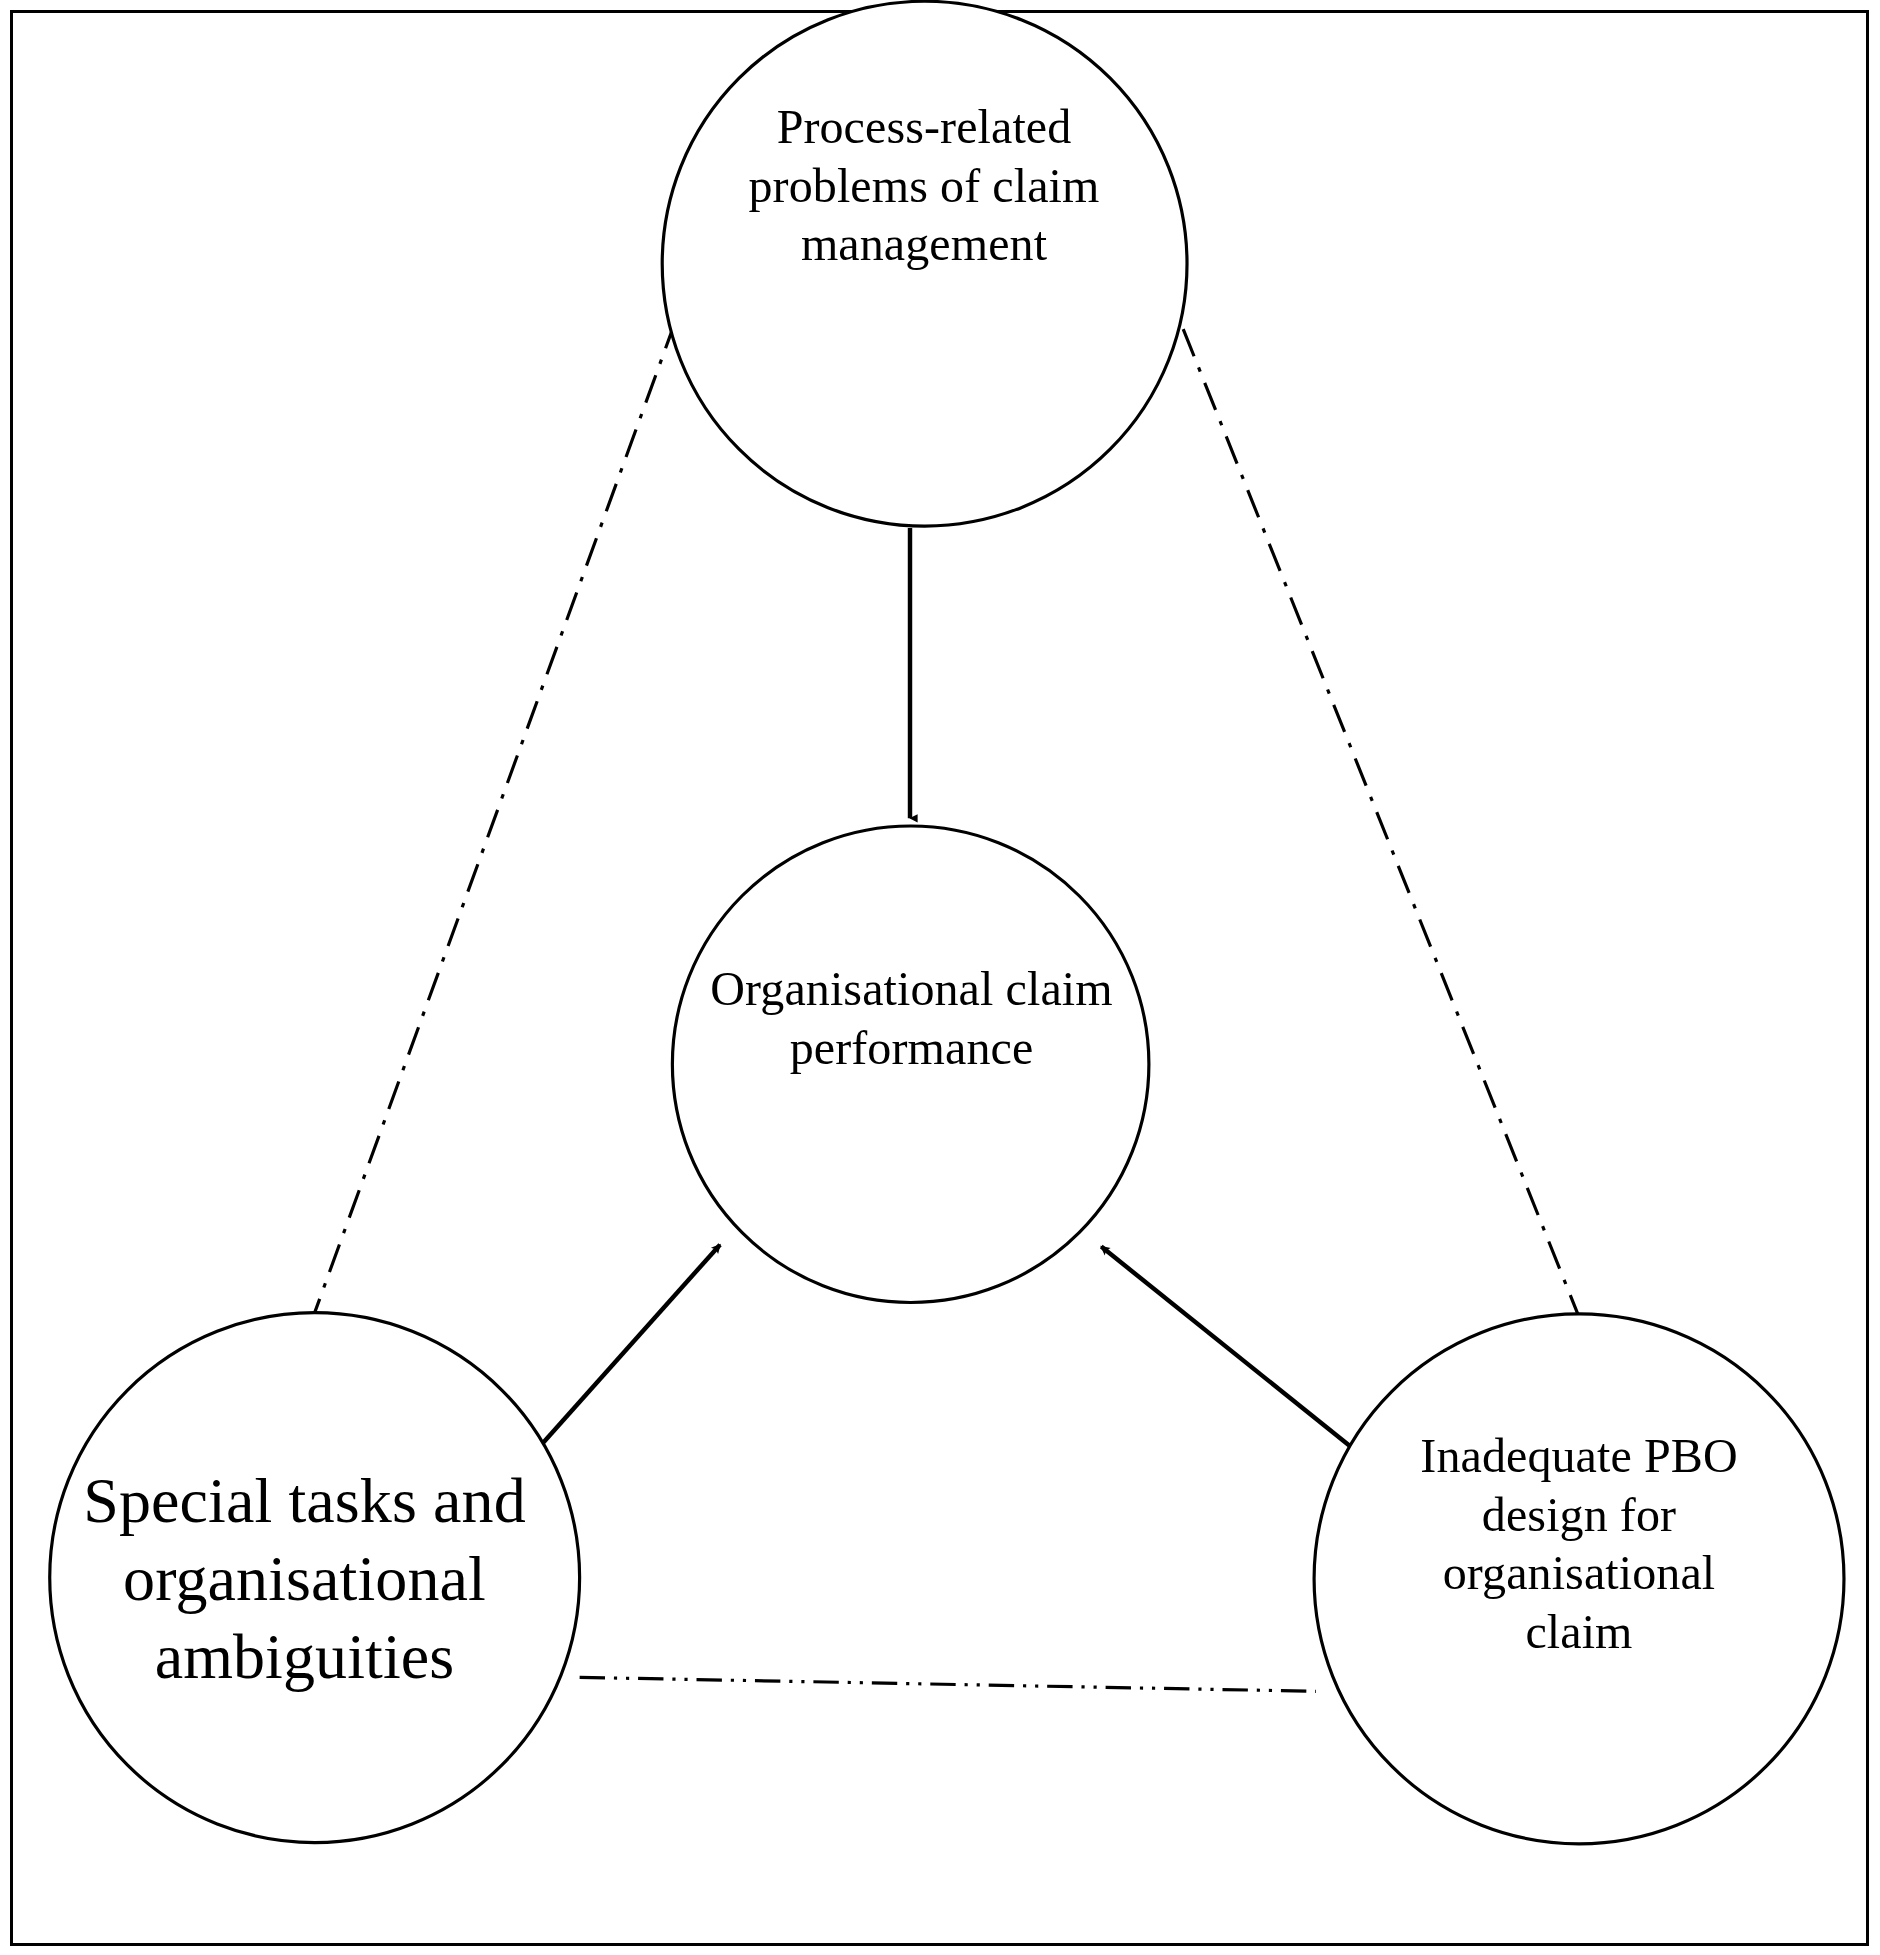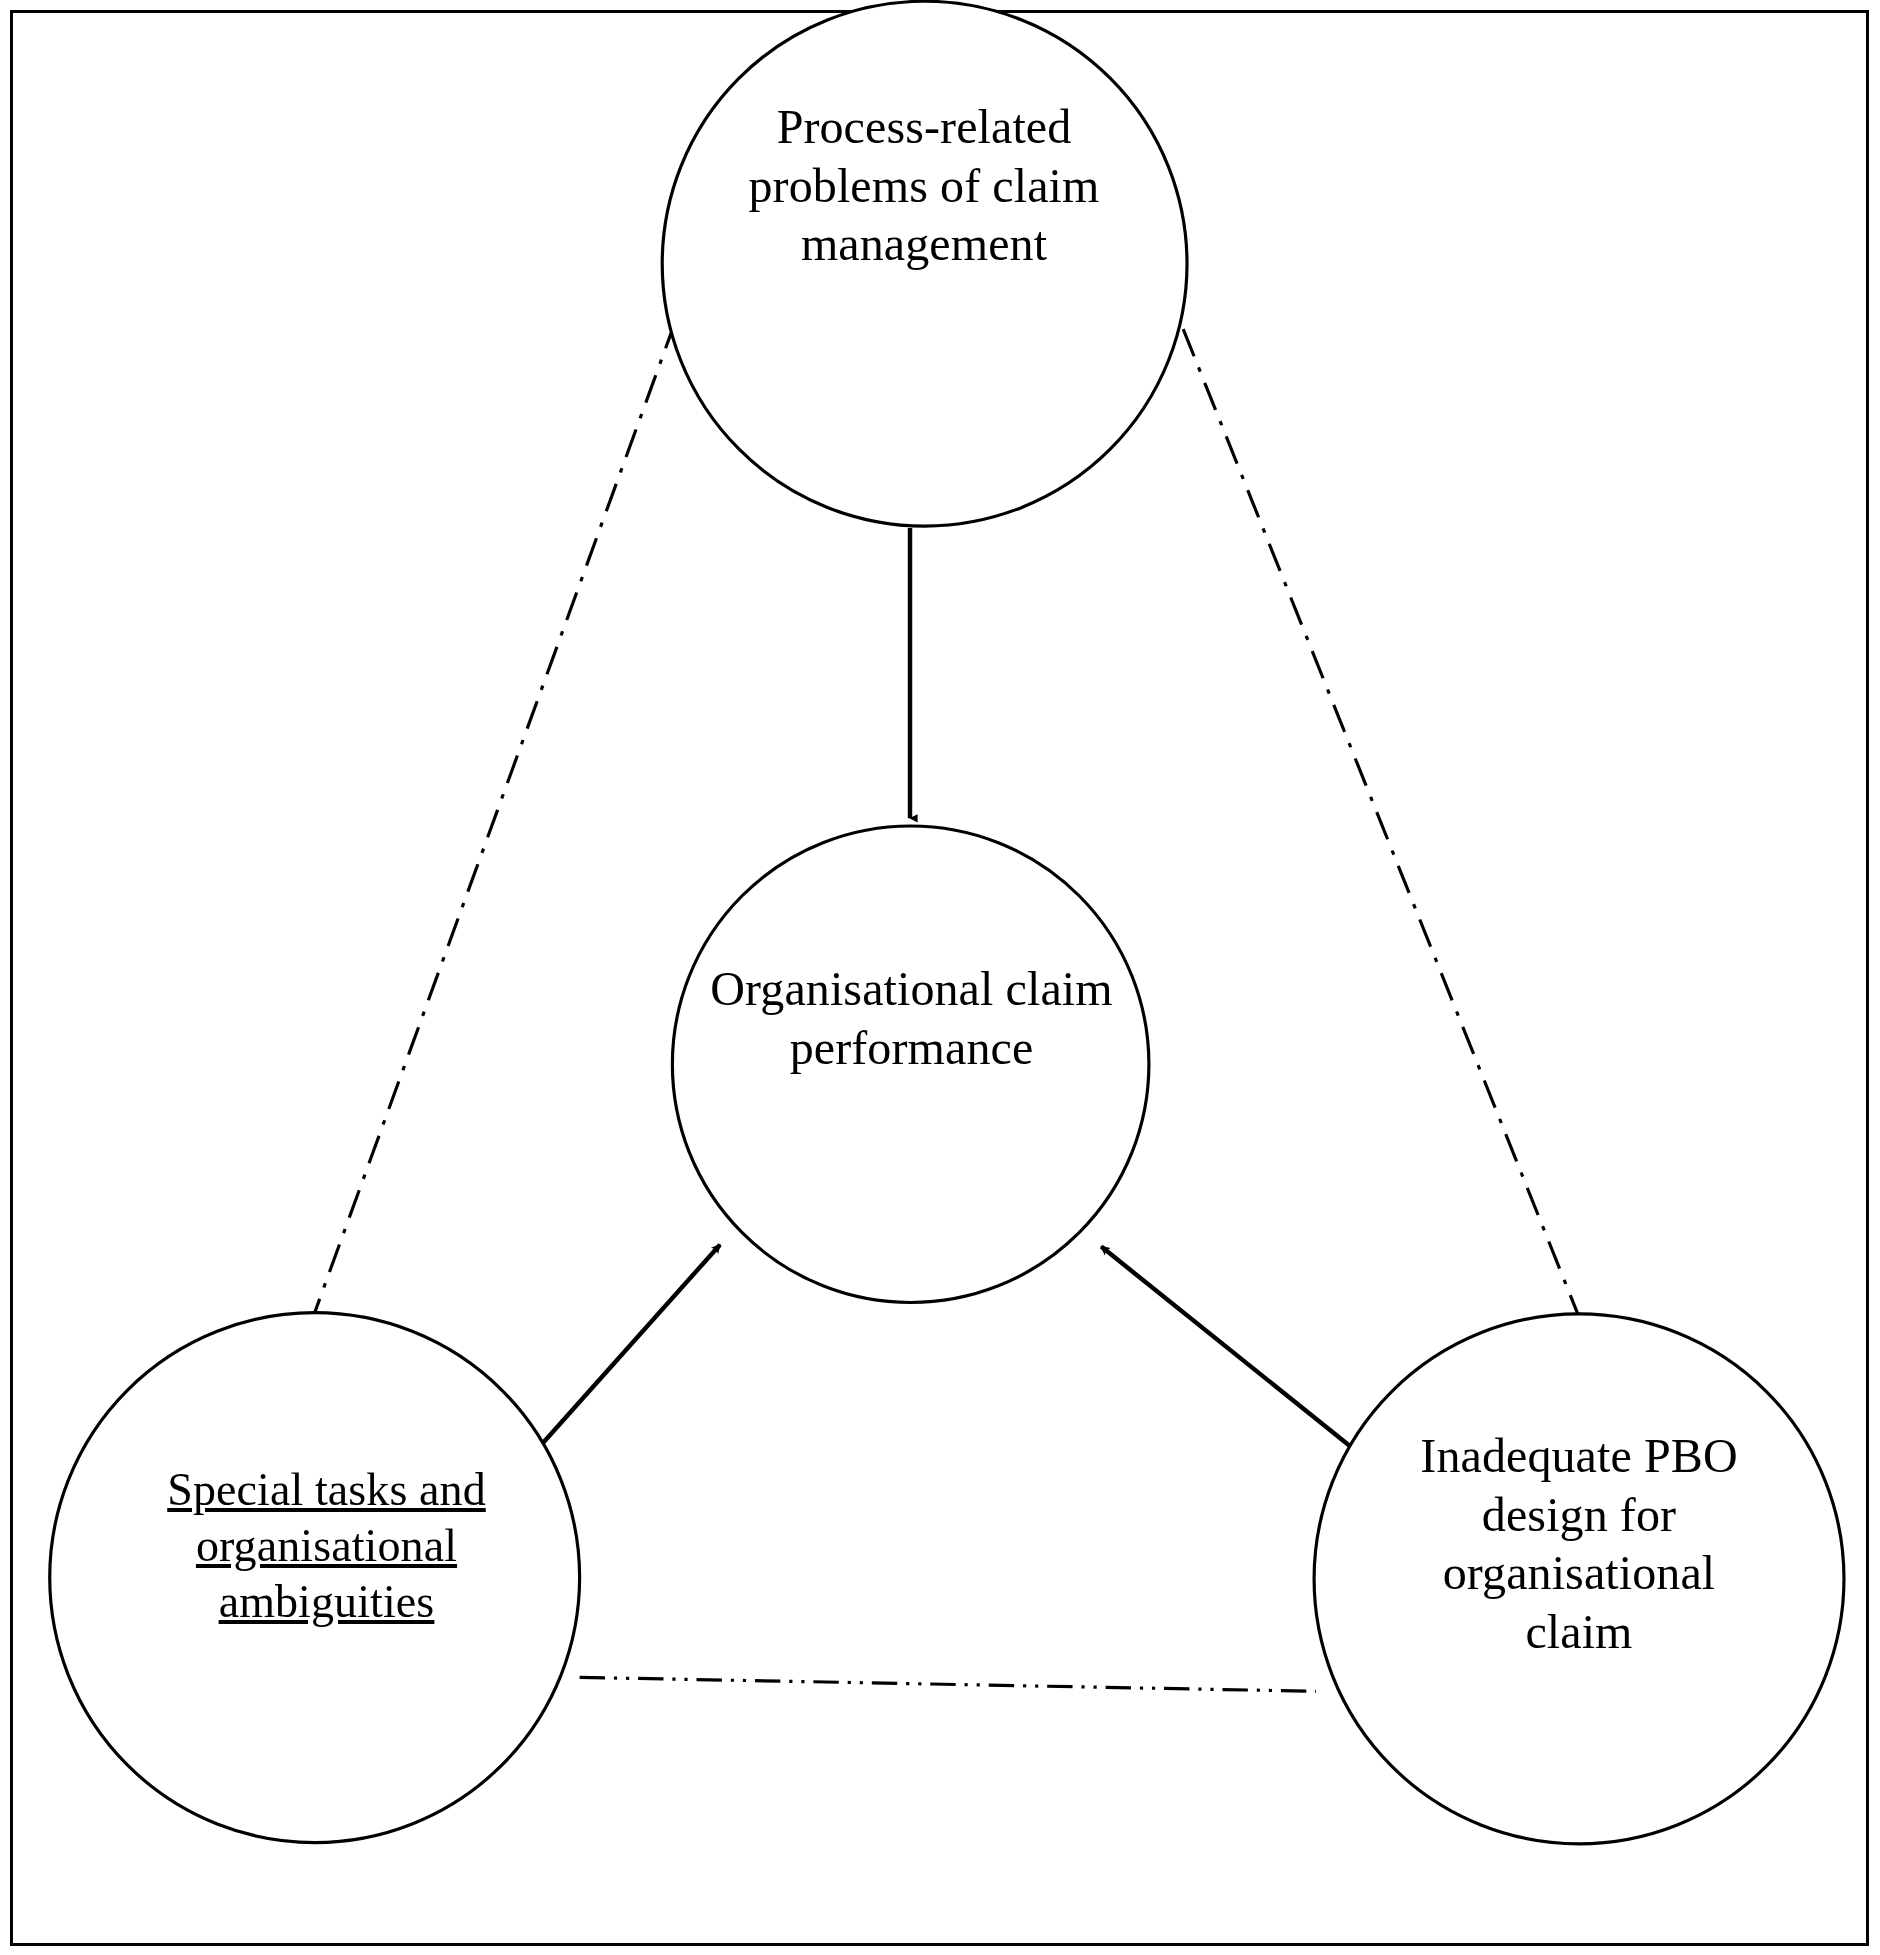--- a/index.html
+++ b/index.html
@@ -47,25 +47,24 @@
     font-size: 48px;
   }
   #label-center {
     left: 648px;
     top: 960px;
     width: 527px;
     font-size: 48px;
     text-align: center;
   }
   #label-left {
-    left: 82px;
+    left: 60px;
     top: 1462px;
     width: 489px;
-    font-size: 46px;
-    text-decoration: underline;
+    font-size: 64px;
   }
   #label-right {
     left: 1331px;
     top: 1427px;
     width: 496px;
     font-size: 48px;
   }
 </style>
 </head>
 <body>

